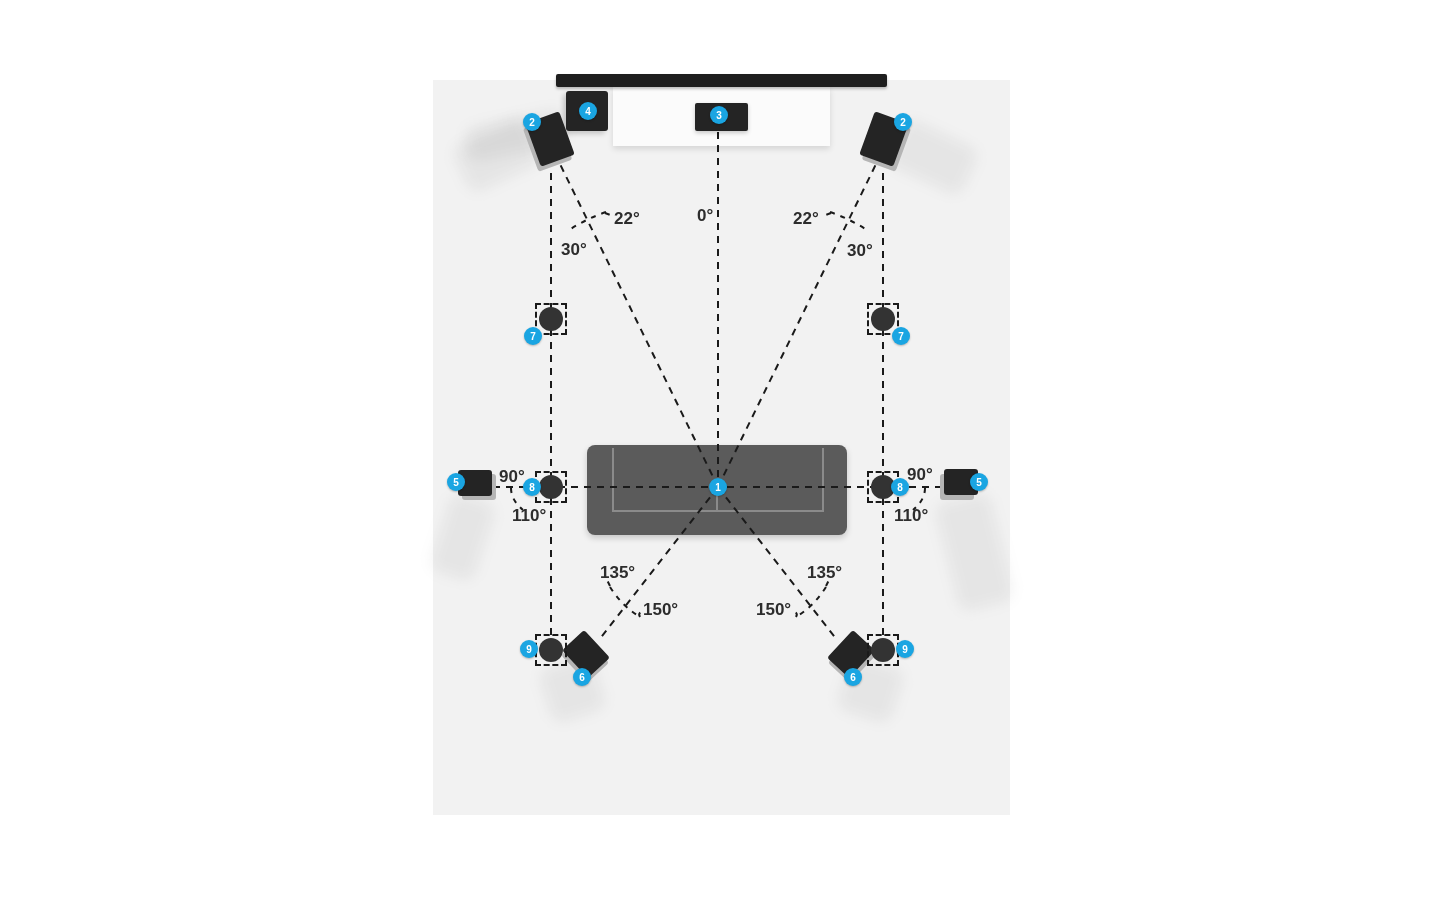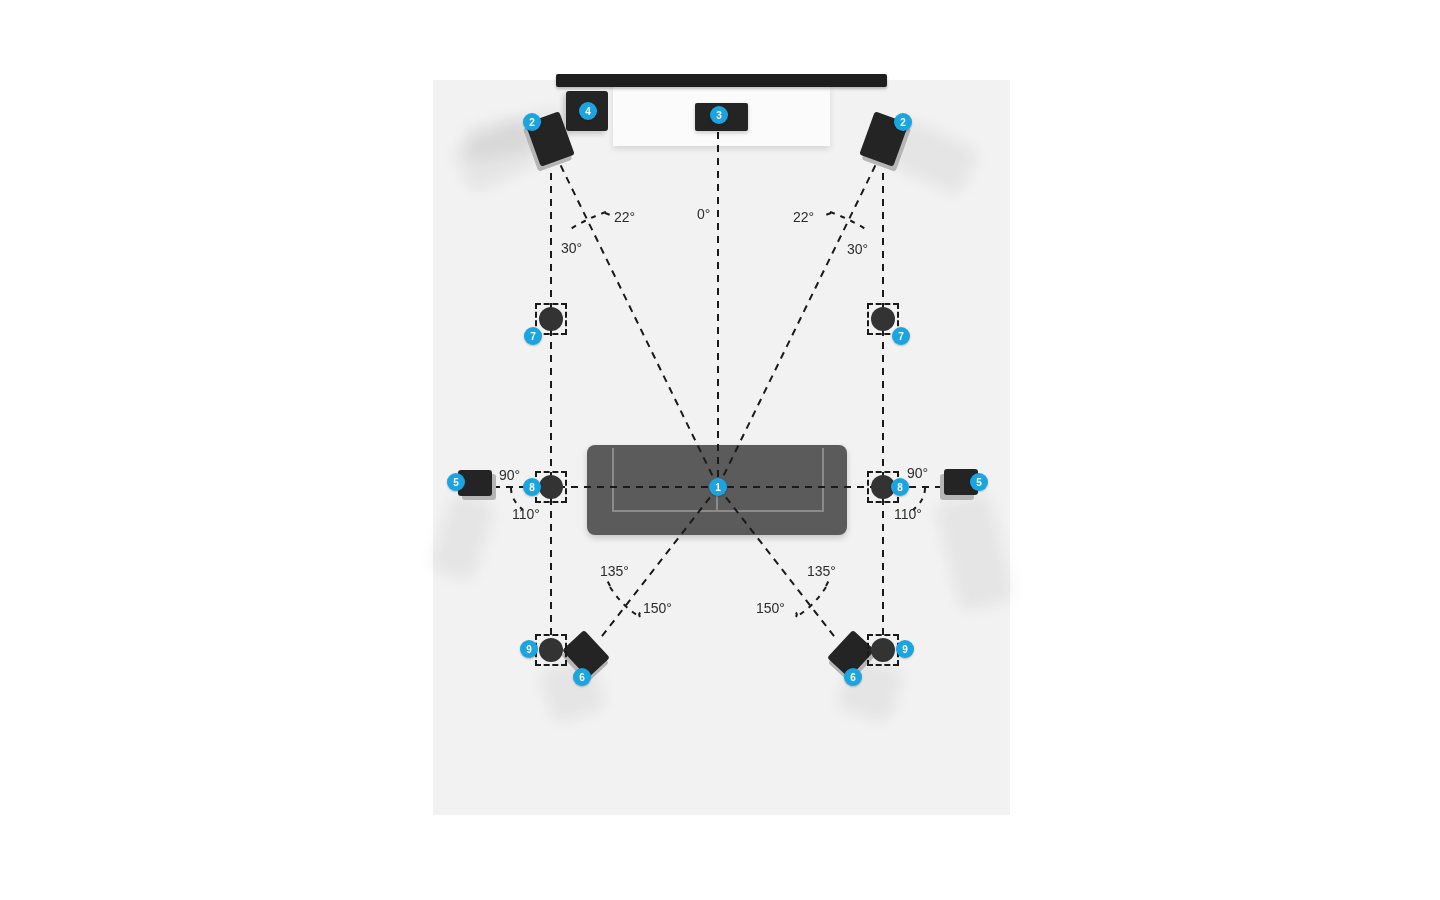--- a/index.html
+++ b/index.html
@@ -35,21 +35,21 @@
   .sofa{position:absolute;left:587px;top:445px;width:260px;height:90px;background:var(--sofa-gray);
         border-radius:8px;box-shadow:0 3px 6px rgba(0,0,0,.18);}
   .sofa .seat{position:absolute;left:25px;top:3px;width:208px;height:62px;border:2px solid var(--sofa-line);
         border-top:none;}
   .sofa .split{position:absolute;left:129px;top:45px;width:2px;height:20px;background:var(--sofa-line);}
   .hbox{position:absolute;width:28px;height:28px;border:2px dashed var(--line);background:transparent;}
   .hbox .dot{position:absolute;left:2px;top:2px;width:24px;height:24px;border-radius:50%;background:#333;}
   .badge{position:absolute;width:18px;height:18px;border-radius:50%;background:var(--badge-blue);
          color:#fff;font-size:10px;font-weight:bold;display:flex;align-items:center;justify-content:center;
          transform:translate(-50%,-50%);box-shadow:0 1px 2px rgba(0,0,0,.25);}
-  .lbl{position:absolute;font-size:14px;color:var(--label);white-space:nowrap;}
+  .lbl{position:absolute;font-size:17px;color:var(--label);white-space:nowrap;font-weight:bold;}
 </style>
 </head>
 <body>
 
 <div class="stage">
 
   <div class="room"></div>
 
   <div class="shadow" style="left:466px;top:118px;width:100px;height:34px;transform:rotate(-12deg);"></div>
   <div class="shadow" style="left:458px;top:130px;width:78px;height:50px;transform:rotate(-25deg);"></div>

